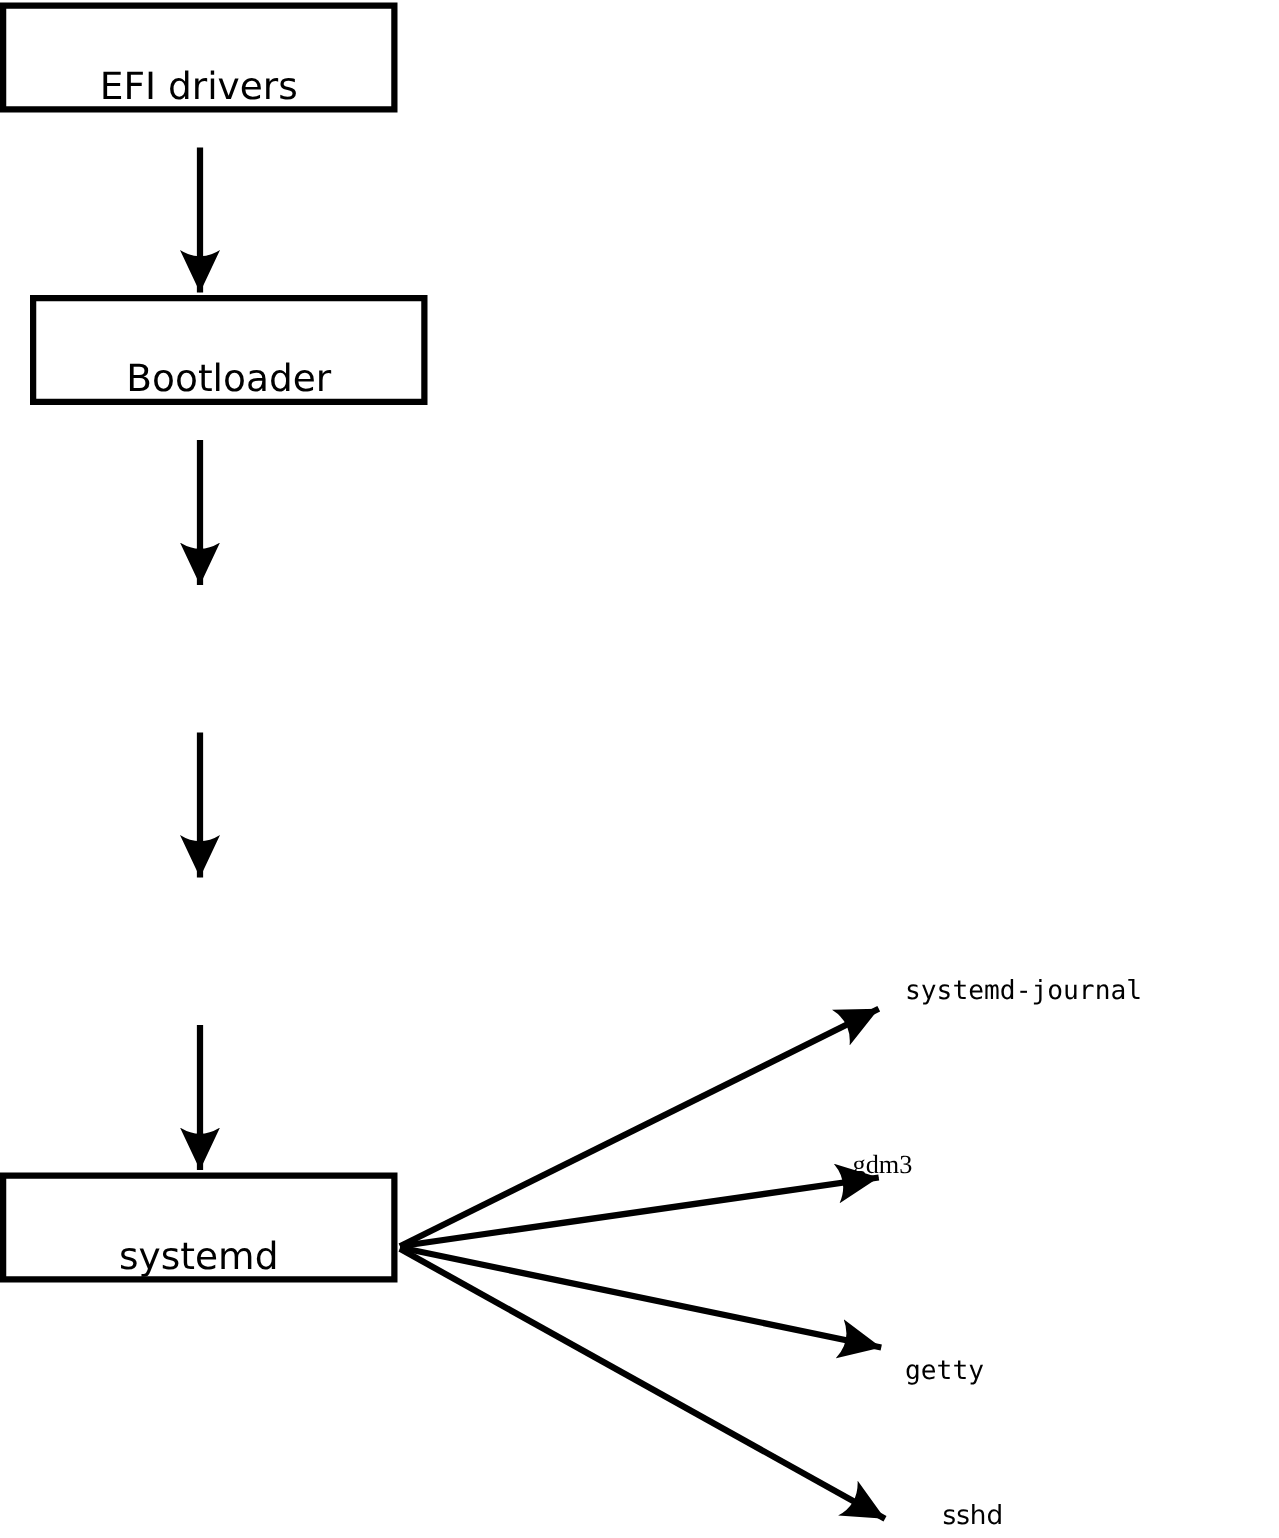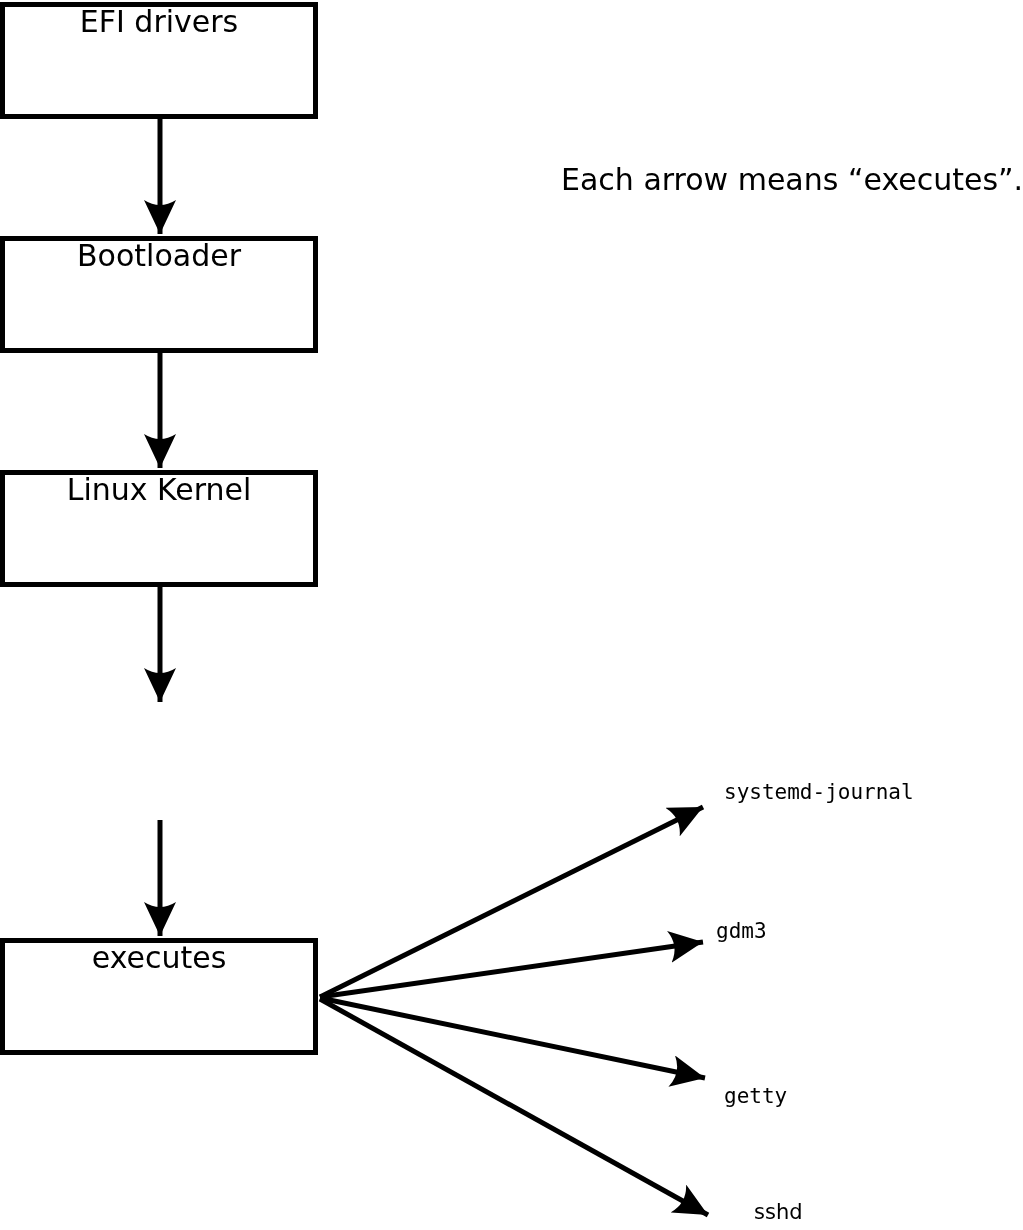--- a/index.html
+++ b/index.html
@@ -20,54 +20,54 @@
     position: absolute;
     left: 0;
     top: 0;
     width: 1023px;
     height: 1230px;
   }
   .node {
     position: absolute;
     left: 0;
     width: 318px;
-    height: 117px;
+    height: 88px;
     box-sizing: border-box;
     border: 5px solid #000000;
     background: #ffffff;
     display: flex;
-    align-items: flex-start;
+    align-items: flex-end;
     justify-content: center;
     font-size: 30px;
     line-height: 1;
     white-space: nowrap;
   }
   .node.n0 { top: 2px; }
-  .node.n1 { top: 236px; }
+  .node.n1 { top: 236px; margin-left: 24px; }
   .node.n2 { top: 470px; }
   .node.n3 { top: 704px; }
   .node.n4 { top: 938px; }
 
   .note {
     position: absolute;
     left: 561px;
     top: 163px;
     font-size: 30px;
     line-height: 34px;
     white-space: nowrap;
   }
   .svc {
     position: absolute;
     font-family: "DejaVu Sans Mono", monospace;
     font-size: 21px;
     line-height: 34px;
     white-space: nowrap;
   }
   .svc.s0 { left: 724px; top: 775px; }
-  .svc.s1 { left: 716px; top: 914px; }
+  .svc.s1 { left: 682px; top: 914px; font-family: Liberation Serif, serif; }
   .svc.s2 { left: 724px; top: 1054px; margin-top: 25px; }
   .svc.s3 { left: 714px; top: 1195px; font-family: "DejaVu Sans", sans-serif; margin-left: 40px; }
 
   .line { stroke: #000000; stroke-width: 5; fill: none; }
 </style>
 </head>
 <body>
 
 <div id="canvas">
 
@@ -88,27 +88,23 @@
     <line class="line" x1="320" y1="998" x2="705" y2="1078" marker-end="url(#ah)"></line>
     <line class="line" x1="320" y1="999" x2="708" y2="1215" marker-end="url(#ah)"></line>
   </svg>
 
   <div class="node n0">
     <span>EFI drivers</span>
   </div>
   <div class="node n1">
     <span>Bootloader</span>
   </div>
-  <div class="node n2">
-    <span>Linux Kernel</span>
-  </div>
   <div class="node n4">
-    <span>executes</span>
+    <span>systemd</span>
   </div>
 
-  <div class="note">Each arrow means “executes”.</div>
 
   <div class="svc s0">systemd-journal</div>
   <div class="svc s1">gdm3</div>
   <div class="svc s2">getty</div>
   <div class="svc s3">sshd</div>
 
 </div>
 
 </body></html>

